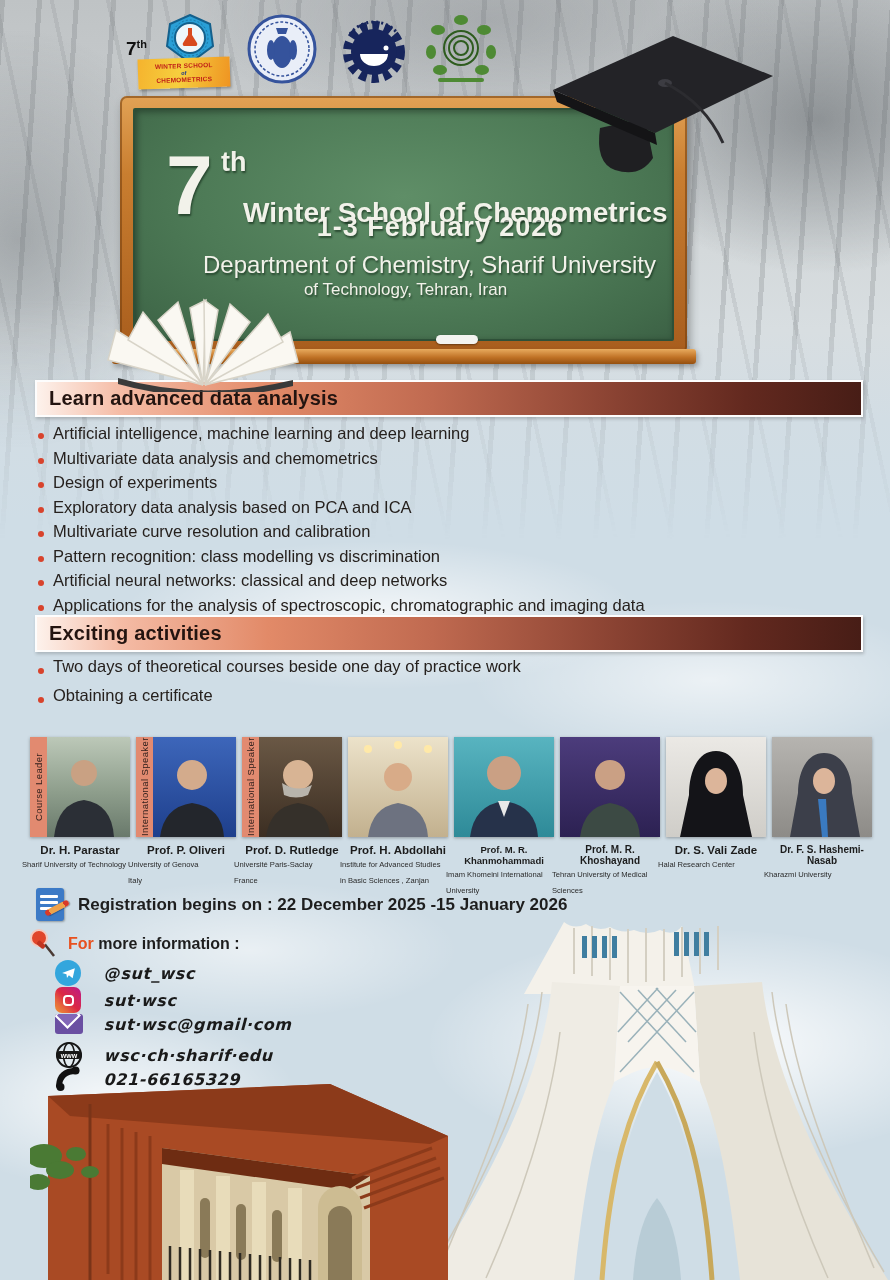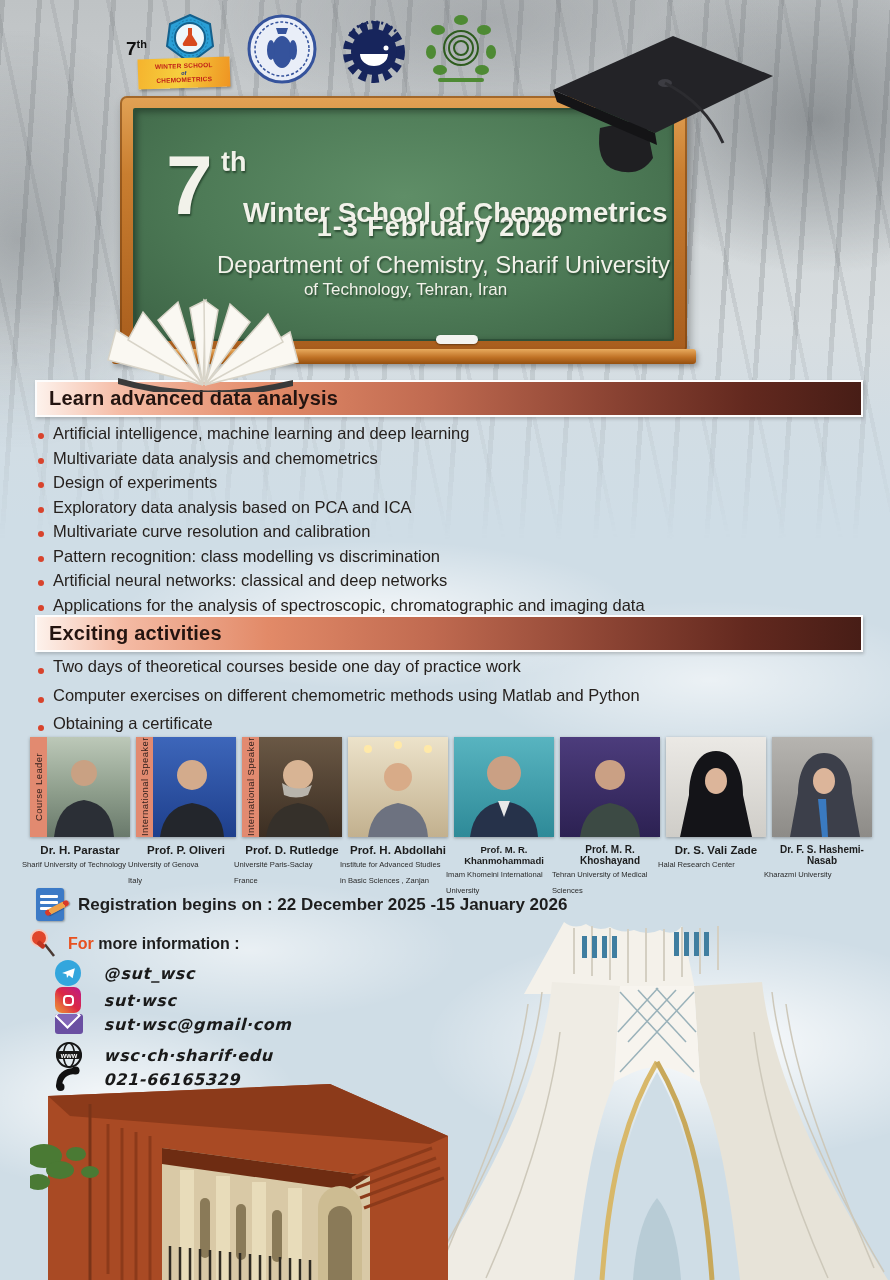--- a/index.html
+++ b/index.html
@@ -62,21 +62,21 @@
     position:absolute;left:112px;top:349px;width:584px;height:15px;border-radius:3px;
     background:linear-gradient(180deg,#e8ab5e,#c07226 55%,#95500f);
     box-shadow:2px 3px 5px rgba(40,40,40,.35);
   }
   .chalk{position:absolute;left:436px;top:335px;width:42px;height:9px;border-radius:5px;background:#f3f3f0;box-shadow:0 1px 2px rgba(0,0,0,.4);}
   .bt{position:absolute;color:#f2f2ea;text-shadow:1px 2px 2px rgba(10,30,15,.55);}
   .bt-7{left:166px;top:143px;font-size:84px;font-weight:bold;line-height:1;}
   .bt-th{left:221px;top:147px;font-size:27px;font-weight:bold;}
   .bt-title{left:243px;top:169px;width:430px;font-size:28px;font-weight:bold;margin-top:28px;}
   .bt-dates{left:240px;top:212px;width:400px;text-align:center;font-size:27px;font-weight:bold;letter-spacing:1px;}
-  .bt-venue1{left:147px;top:251px;width:545px;text-align:center;font-size:24px;font-weight:400;padding-left:48px;}
+  .bt-venue1{left:133px;top:251px;width:545px;text-align:center;font-size:24px;font-weight:400;padding-left:48px;}
   .bt-venue2{left:133px;top:280px;width:545px;text-align:center;font-size:17px;font-weight:400;}
   .cap{position:absolute;left:545px;top:28px;z-index:6;}
   .book{position:absolute;left:98px;top:290px;z-index:6;}
 
   
   .bar{
     position:absolute;left:35px;width:828px;height:37px;border:2px solid #fdfdfd;
     background:linear-gradient(90deg,#fdf2ec 0%,#f5bca6 10%,#e28a68 28%,#c06a50 48%,#8f4635 68%,#63291f 86%,#471d16 100%);
     box-shadow:1px 2px 3px rgba(60,60,60,.25);
     display:flex;align-items:center;padding-left:12px;
@@ -269,24 +269,20 @@
       </div>
   </div>
 
   <div class="bar" id="bar2">
     <span>Exciting activities</span>
   </div>
   <div class="blist" id="blist2">
     <div class="brow">
         <span class="dot"></span>
         <span>Two days of theoretical courses beside one day of practice work</span>
-      </div>
-    <div class="brow">
-        <span class="dot"></span>
-        <span>Computer exercises on different chemometric methods using Matlab and Python</span>
       </div>
     <div class="brow">
         <span class="dot"></span>
         <span>Obtaining a certificate</span>
       </div>
   </div>
 
   <div class="spk" style="left:30px">
     <div class="ph p0">
       <svg class="sil" width="100" height="100" viewBox="0 0 100 100">

